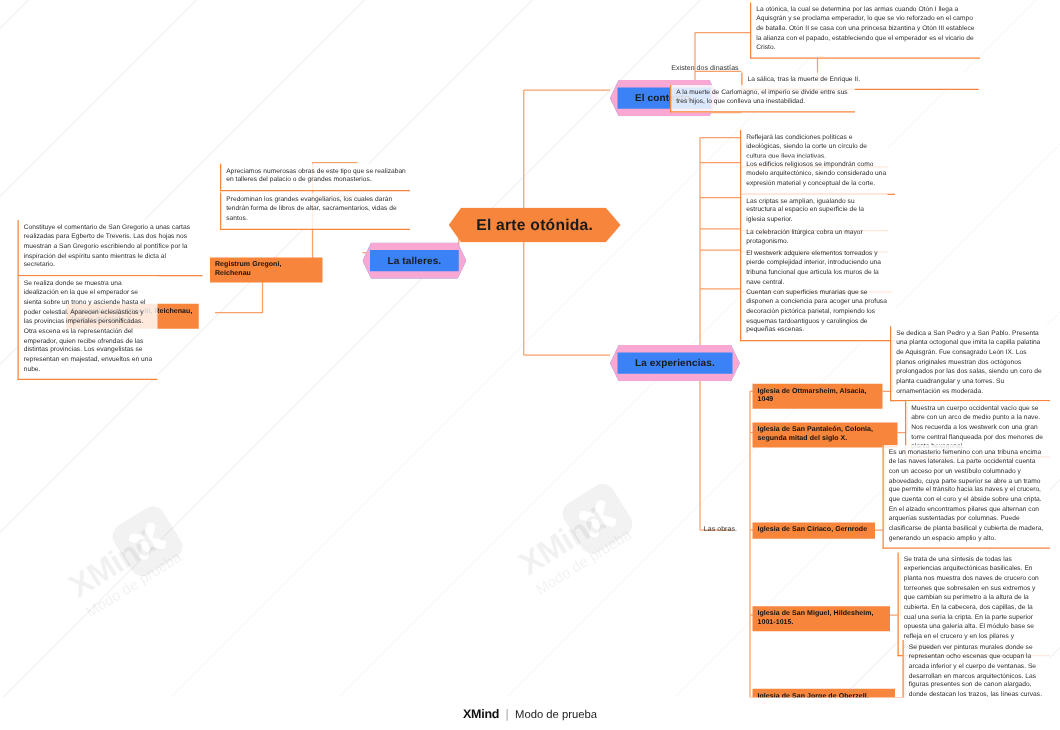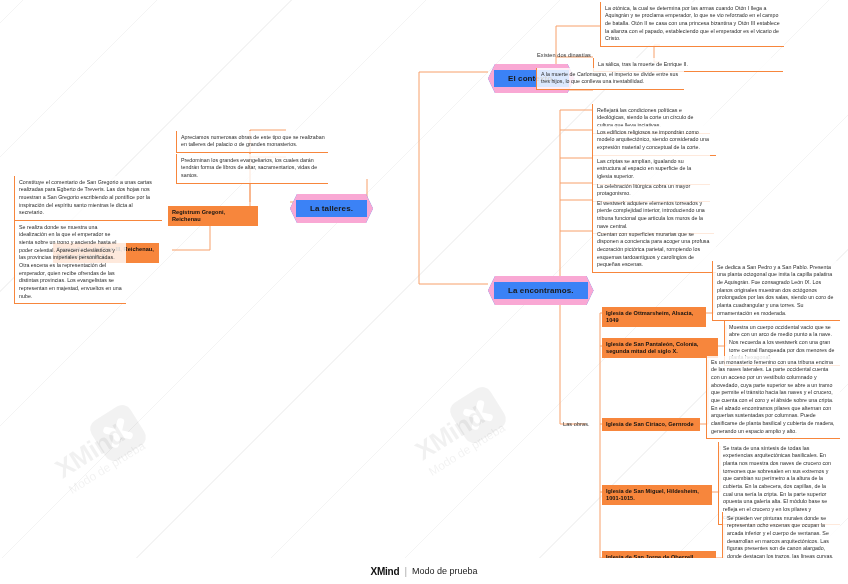--- a/index.html
+++ b/index.html
@@ -173,20 +173,21 @@
     <path d="M706,313 L714,313 L714,266"></path>
     <path d="M718,346 L726,346 L726,325"></path>
     <path d="M700,424 L708,424 L708,360"></path>
     <path d="M712,492 L720,492 L720,446"></path>
     <path d="M716,558 L724,558 L724,517"></path>
   </g>
 </svg>
 
 <div id="canvas">
 
+  <div class="node central" style="left:359px;top:166px;">El arte otónida.</div>
 
   <div class="node branch" style="left:488px;top:64px;">El contexto.</div>
 
   <div class="node plain" style="left:537px;top:52px;">Existen dos dinastías</div>
 
   <div class="node note" style="left:600px;top:2px;width:184px;">La otónica, la cual se determina por las armas cuando Otón I llega a Aquisgrán y se proclama emperador, lo que se vio reforzado en el campo de batalla. Otón II se casa con una princesa bizantina y Otón III establece la alianza con el papado, estableciendo que el emperador es el vicario de Cristo.</div>
 
   <div class="node note" style="left:593px;top:58px;width:190px;">La sálica, tras la muerte de Enrique II.</div>
 
   <div class="node note" style="left:536px;top:68px;width:148px;">A la muerte de Carlomagno, el imperio se divide entre sus tres hijos, lo que conlleva una inestabilidad.</div>
@@ -200,21 +201,21 @@
   <div class="node plain" style="left:224px;top:219px;">Las obras</div>
 
   <div class="node chip" style="left:168px;top:206px;width:90px;">Registrum Gregoni, Reichenau</div>
 
   <div class="node note" style="left:14px;top:176px;width:148px;">Constituye el comentario de San Gregorio a unas cartas realizadas para Egberto de Treveris. Las dos hojas nos muestran a San Gregorio escribiendo al pontífice por la inspiración del espíritu santo mientras le dicta al secretario.</div>
 
   <div class="node chip" style="left:53px;top:243px;width:106px;">Evangeliario de Otón III, Reichenau, finales del siglo X.</div>
 
   <div class="node note" style="left:14px;top:221px;width:112px;">Se realiza donde se muestra una idealización en la que el emperador se sienta sobre un trono y asciende hasta el poder celestial. Aparecen eclesiásticos y las provincias imperiales personificadas. Otra escena es la representación del emperador, quien recibe ofrendas de las distintas provincias. Los evangelistas se representan en majestad, envueltos en una nube.</div>
 
-  <div class="node branch" style="left:488px;top:276px;">La encontramos.</div>
+  <div class="node branch" style="left:488px;top:276px;">La experiencias.</div>
 
   <div class="node note" style="left:592px;top:104px;width:118px;">Reflejará las condiciones políticas e ideológicas, siendo la corte un círculo de cultura que lleva inciativas.</div>
   <div class="node note" style="left:592px;top:126px;width:124px;">Los edificios religiosos se impondrán como modelo arquitectónico, siendo considerado una expresión material y conceptual de la corte.</div>
   <div class="node note" style="left:592px;top:155px;width:118px;">Las criptas se amplían, igualando su estructura al espacio en superficie de la iglesia superior.</div>
   <div class="node note" style="left:592px;top:180px;width:118px;">La celebración litúrgica cobra un mayor protagonismo.</div>
   <div class="node note" style="left:592px;top:197px;width:122px;">El westwerk adquiere elementos torreados y pierde complejidad interior, introduciendo una tribuna funcional que articula los muros de la nave central.</div>
   <div class="node note" style="left:592px;top:228px;width:124px;">Cuentan con superficies murarias que se disponen a conciencia para acoger una profusa decoración pictórica parietal, rompiendo los esquemas tardoantiguos y carolingios de pequeñas escenas.</div>
 
   <div class="node plain" style="left:563px;top:421px;">Las obras.</div>
 

